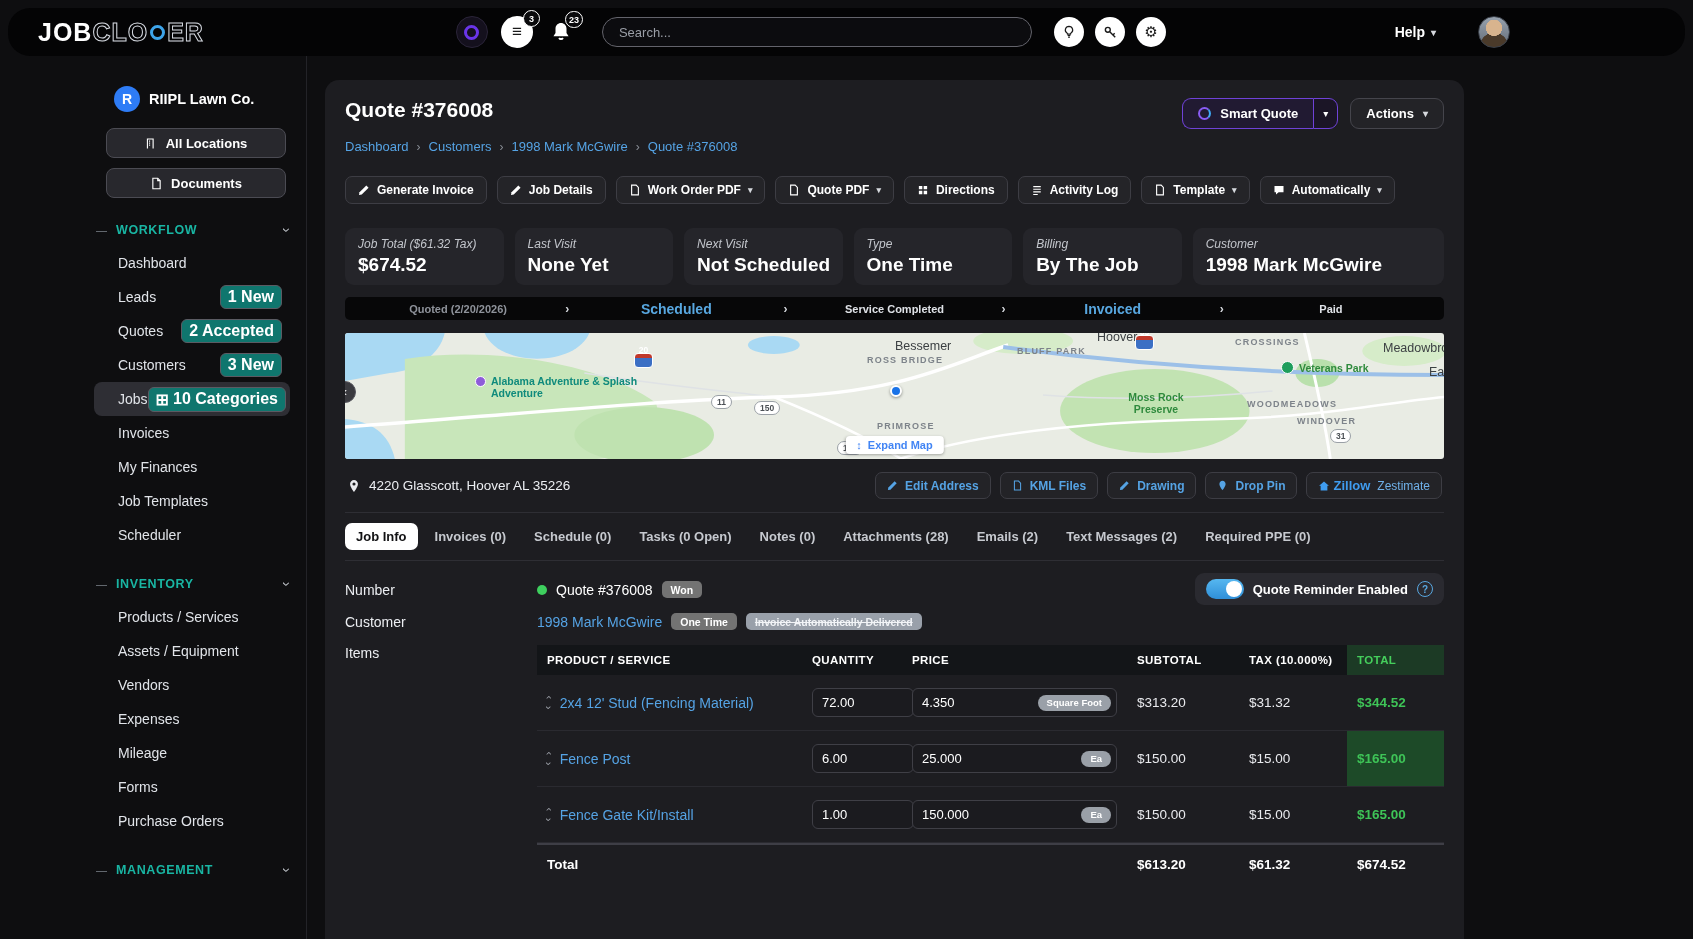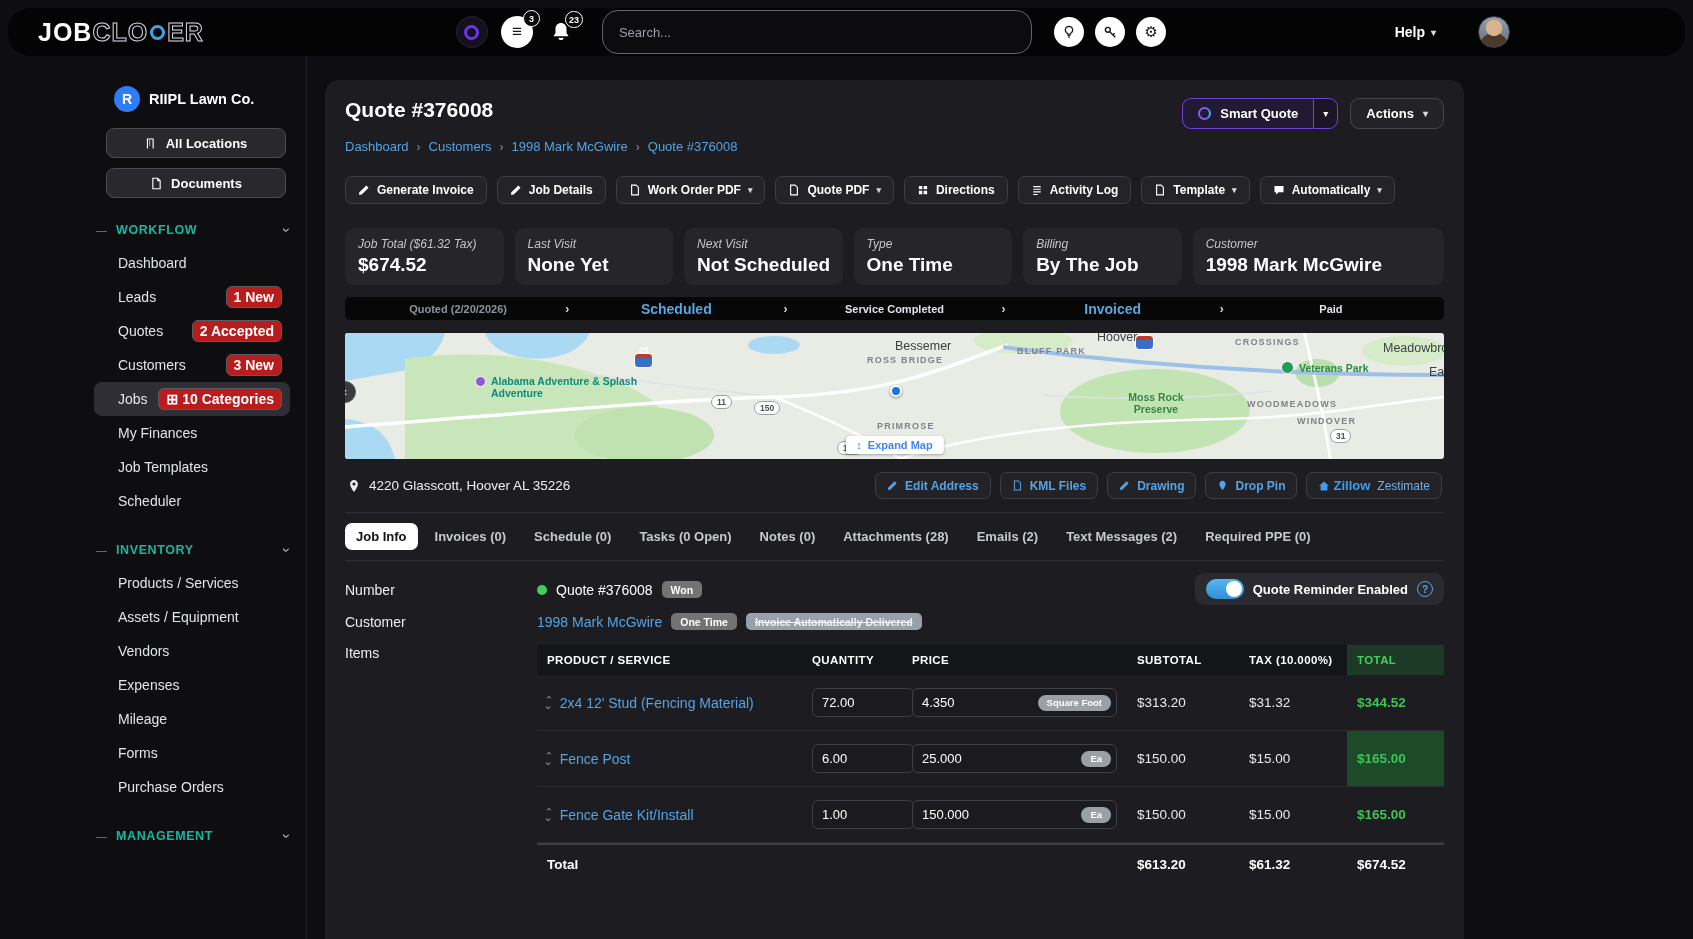--- a/index.html
+++ b/index.html
@@ -22,21 +22,21 @@
   .nav-circ{ position:relative; width:32px; height:32px; border-radius:50%; border:none;
     display:flex; align-items:center; justify-content:center; }
   .nav-circ.purple{ background:#14101d; border:1px solid #2a2438; }
   .nav-circ.purple .ring{ width:15px; height:15px; border-radius:50%; border:3px solid #6a35e8; display:block; }
   .nav-circ.white{ background:#fff; color:#1a1a1a; font-size:17px; font-weight:700; }
   .nav-bell{ position:relative; background:none; border:none; color:#fff; width:30px; height:30px;
     display:flex; align-items:center; justify-content:center; }
   .nav-badge{ position:absolute; top:-6px; right:-7px; min-width:17px; height:17px; padding:0 3px;
     background:#0a0a0c; border:1.5px solid #fff; border-radius:9px; color:#fff;
     font-size:9px; font-weight:700; display:flex; align-items:center; justify-content:center; }
-  .search{ width:430px; height:44px; margin-left:26px; background:#0c0c0f; border:1px solid #63636b;
+  .search{ width:430px; height:30px; margin-left:26px; background:#0c0c0f; border:1px solid #63636b;
     border-radius:16px; color:#e9eaee; padding:0 16px; font-size:13px; outline:none; }
   .search::placeholder{ color:#9a9ea6; }
   .nav-tools{ display:flex; align-items:center; gap:11px; margin-left:22px; }
   .tool-circ{ width:30px; height:30px; border-radius:50%; background:#fff; color:#1a1a1a; border:none;
     display:flex; align-items:center; justify-content:center; font-size:15px; }
   .nav-right{ margin-left:auto; margin-right:145px; display:flex; align-items:center; gap:42px; }
   .help{ display:flex; align-items:center; gap:6px; font-size:14px; font-weight:700; color:#fff; cursor:pointer; }
   .caret{ font-size:10px; color:#d6d9de; }
   .avatar{ width:32px; height:32px; border-radius:50%; cursor:pointer; border:1px solid #3a3f48;
     background:
@@ -56,22 +56,22 @@
   .side-btn{ width:180px; height:30px; margin:0 0 10px 12px; background:#28282d; border:1px solid #4b4b53;
     border-radius:8px; color:#fff; font-size:13px; font-weight:700;
     display:flex; align-items:center; justify-content:center; gap:8px; }
   .sec-head{ display:flex; align-items:center; gap:9px; margin:24px 0 8px 2px; cursor:pointer; }
   .sec-dash{ color:#7c828c; font-size:11px; }
   .sec-title{ color:#19b5a3; font-size:12.5px; font-weight:800; letter-spacing:.6px; }
   .sec-chev{ margin-left:auto; color:#c3c7cd; display:inline-block; transform:rotate(90deg); font-size:14px; }
   .side-item{ height:34px; display:flex; align-items:center; padding:0 8px 0 24px; border-radius:8px;
     font-size:14px; color:#e1e4e9; cursor:pointer; }
   .side-item.active{ background:#2e2e34; }
-  .si-badge{ margin-left:auto; background:#b91c1c; border:1px solid #5b5b63; border-radius:6px;
-    padding:2px 7px; font-size:14px; font-weight:700; color:#fff; white-space:nowrap;
+  .si-badge{ margin-left:auto; background:#0f766e; border:1px solid #5b5b63; border-radius:6px;
+    padding:2px 7px; font-size:16px; font-weight:700; color:#fff; white-space:nowrap;
     display:flex; align-items:center; gap:4px; }
 
   
   .panel{ width:1139px; flex:0 0 1139px; margin:24px 0 0 18px; background:#1d1d21;
     border-radius:14px; padding:18px 20px; height:1400px; }
   .panel-head{ display:flex; align-items:flex-start; }
   .page-title{ font-size:21px; font-weight:800; color:#fff; }
   .head-actions{ margin-left:auto; display:flex; align-items:stretch; }
   .sq{ display:flex; align-items:center; gap:9px; background:#211a32; border:1.5px solid #6f42d8;
     border-right:none; border-radius:9px 0 0 9px; padding:7px 15px; font-size:13px; font-weight:700; color:#fff; cursor:pointer; }
@@ -285,20 +285,23 @@
       <div class="side-item">
           <span>Customers</span>
           <span class="si-badge">3 New</span>
         </div>
       <div class="side-item active">
           <span>Jobs</span>
           <span class="si-badge">
             <span>⊞</span>
             <span>10 Categories</span>
           </span>
+        </div>
+      <div class="side-item">
+          <span>Invoices</span>
         </div>
       <div class="side-item">
           <span>My Finances</span>
         </div>
       <div class="side-item">
           <span>Job Templates</span>
         </div>
       <div class="side-item">
           <span>Scheduler</span>
         </div>

